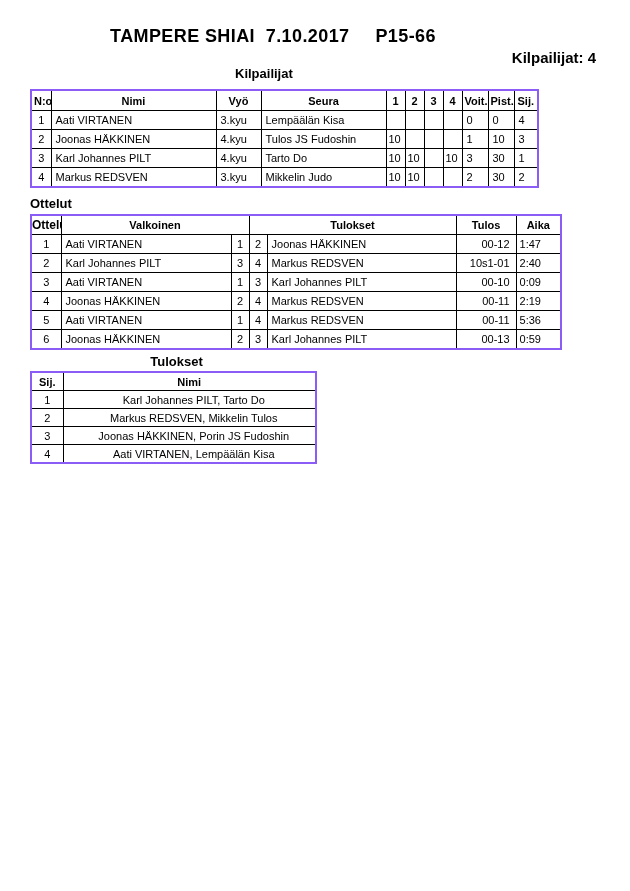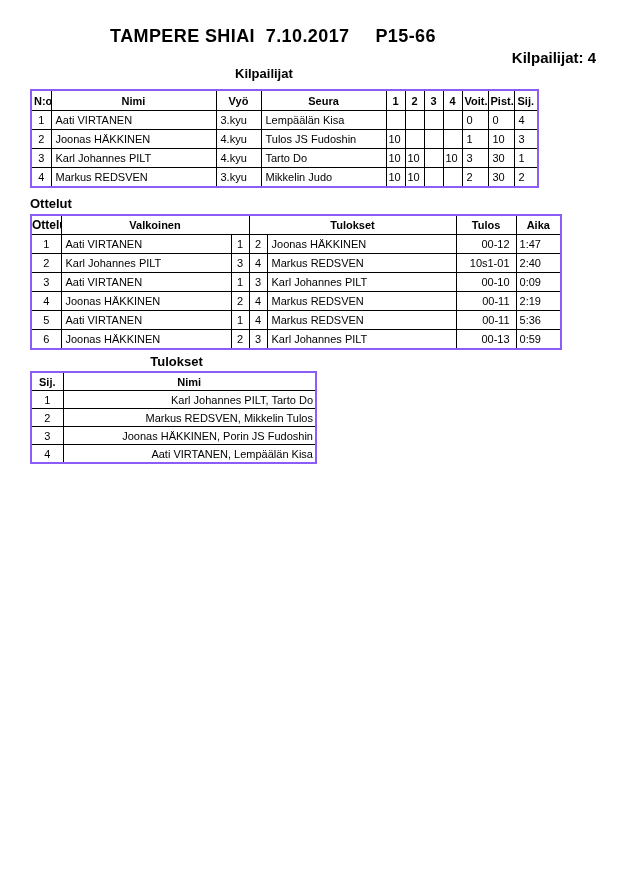--- a/index.html
+++ b/index.html
@@ -55,21 +55,21 @@
   #table-ottelut td:nth-child(1) { text-align: center; }
   #table-ottelut td:nth-child(2),
   #table-ottelut td:nth-child(5) { text-align: left; padding-left: 4px; }
   #table-ottelut td:nth-child(3),
   #table-ottelut td:nth-child(4) { text-align: center; }
   #table-ottelut td:nth-child(6) { text-align: right; padding-right: 6px; margin-left: 40px; }
   #table-ottelut td:nth-child(7) { text-align: left; padding-left: 3px; }
 
   
   #table-tulokset td:nth-child(1) { text-align: center; }
-  #table-tulokset td:nth-child(2) { text-align: right; padding-left: 11px; }
+  #table-tulokset td:nth-child(2) { text-align: center; padding-left: 11px; }
 </style>
 </head>
 <body>
 
 <div class="title-row">
   <span class="t">TAMPERE SHIAI  7.10.2017</span><span class="title-gap"></span><span class="t">P15-66</span>
 </div>
 
 <div class="count-label">Kilpailijat: 4</div>
 

